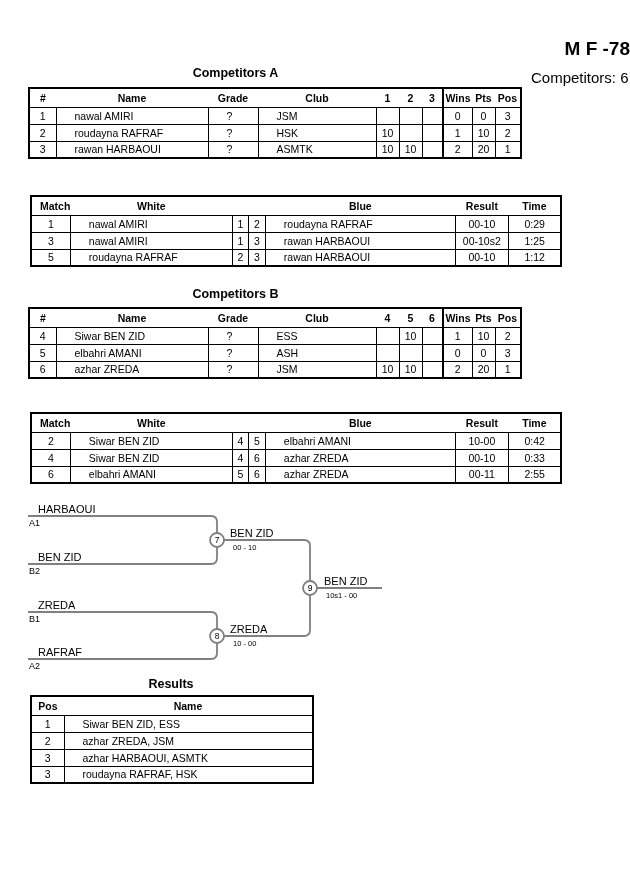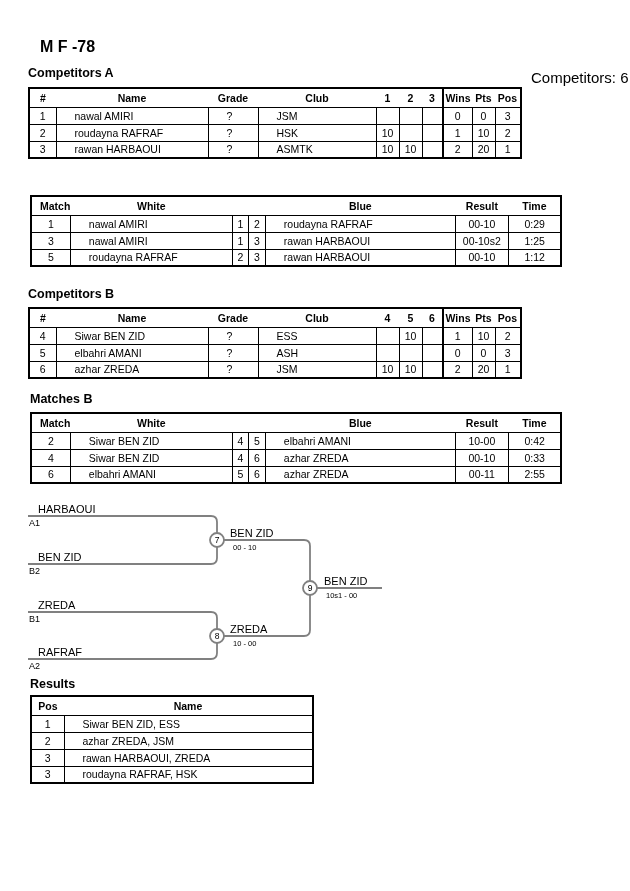--- a/index.html
+++ b/index.html
@@ -2,24 +2,24 @@
 <html><head>
 <meta charset="utf-8">
 <style>
   * { margin:0; padding:0; box-sizing:border-box; }
   html,body { background:#fff; }
   body { font-family:"Liberation Sans","DejaVu Sans",sans-serif; color:#000; }
   .page { position:relative; width:630px; height:891px; background:#fff; overflow:hidden; }
 
   .abs { position:absolute; }
 
-  .title { top:38px; left:40px; width:590px; text-align:left;
-           font-size:16px; font-weight:bold; }
-
-  .sec-head { font-size:12.5px; font-weight:bold; text-align:left; }
+  .title { top:38px; left:40px; width:590px; text-align:right;
+           font-size:19px; font-weight:bold; }
+
+  .sec-head { font-size:12.5px; font-weight:bold; text-align:center; }
   .h-comp-a { top:66px;  left:28px; width:415px; }
   .h-match-a{ top:176px; left:30px; width:527px; }
   .h-comp-b { top:287px; left:28px; width:415px; }
   .h-match-b{ top:392px; left:30px; width:527px; }
   .h-results{ top:677px; left:30px; width:282px; }
   .comp-count { top:69px; left:531px; font-size:15px; }
 
   table.grid { border-collapse:collapse; table-layout:fixed;
                border:2px solid #000; font-size:10.5px; }
   table.grid th { font-size:10.5px; font-weight:bold; height:19px;
@@ -240,21 +240,20 @@
         <td>10</td>
         <td>10</td>
         <td></td>
         <td class="sep-left">2</td>
         <td>20</td>
         <td>1</td>
       </tr>
       </tbody>
   </table>
 
-  <div class="abs sec-head h-match-b">Matches B</div>
 
   <table class="grid abs t-match-b">
     <colgroup>
       <col style="width:36px">
         <col style="width:162px">
         <col style="width:16px">
         <col style="width:17px">
       <col style="width:190px">
         <col style="width:53px">
         <col style="width:53px">
@@ -354,21 +353,21 @@
     <tr class="">
         <td>1</td>
         <td class="lft">Siwar BEN ZID, ESS</td>
       </tr>
         <tr class="">
         <td>2</td>
         <td class="lft">azhar ZREDA, JSM</td>
       </tr>
         <tr class="">
         <td>3</td>
-        <td class="lft">rawan HARBAOUI, ZREDA</td>
+        <td class="lft">azhar HARBAOUI, ASMTK</td>
       </tr>
         <tr class="">
         <td>3</td>
         <td class="lft">roudayna RAFRAF, HSK</td>
       </tr>
       </tbody>
   </table>
 
 </div>
 

